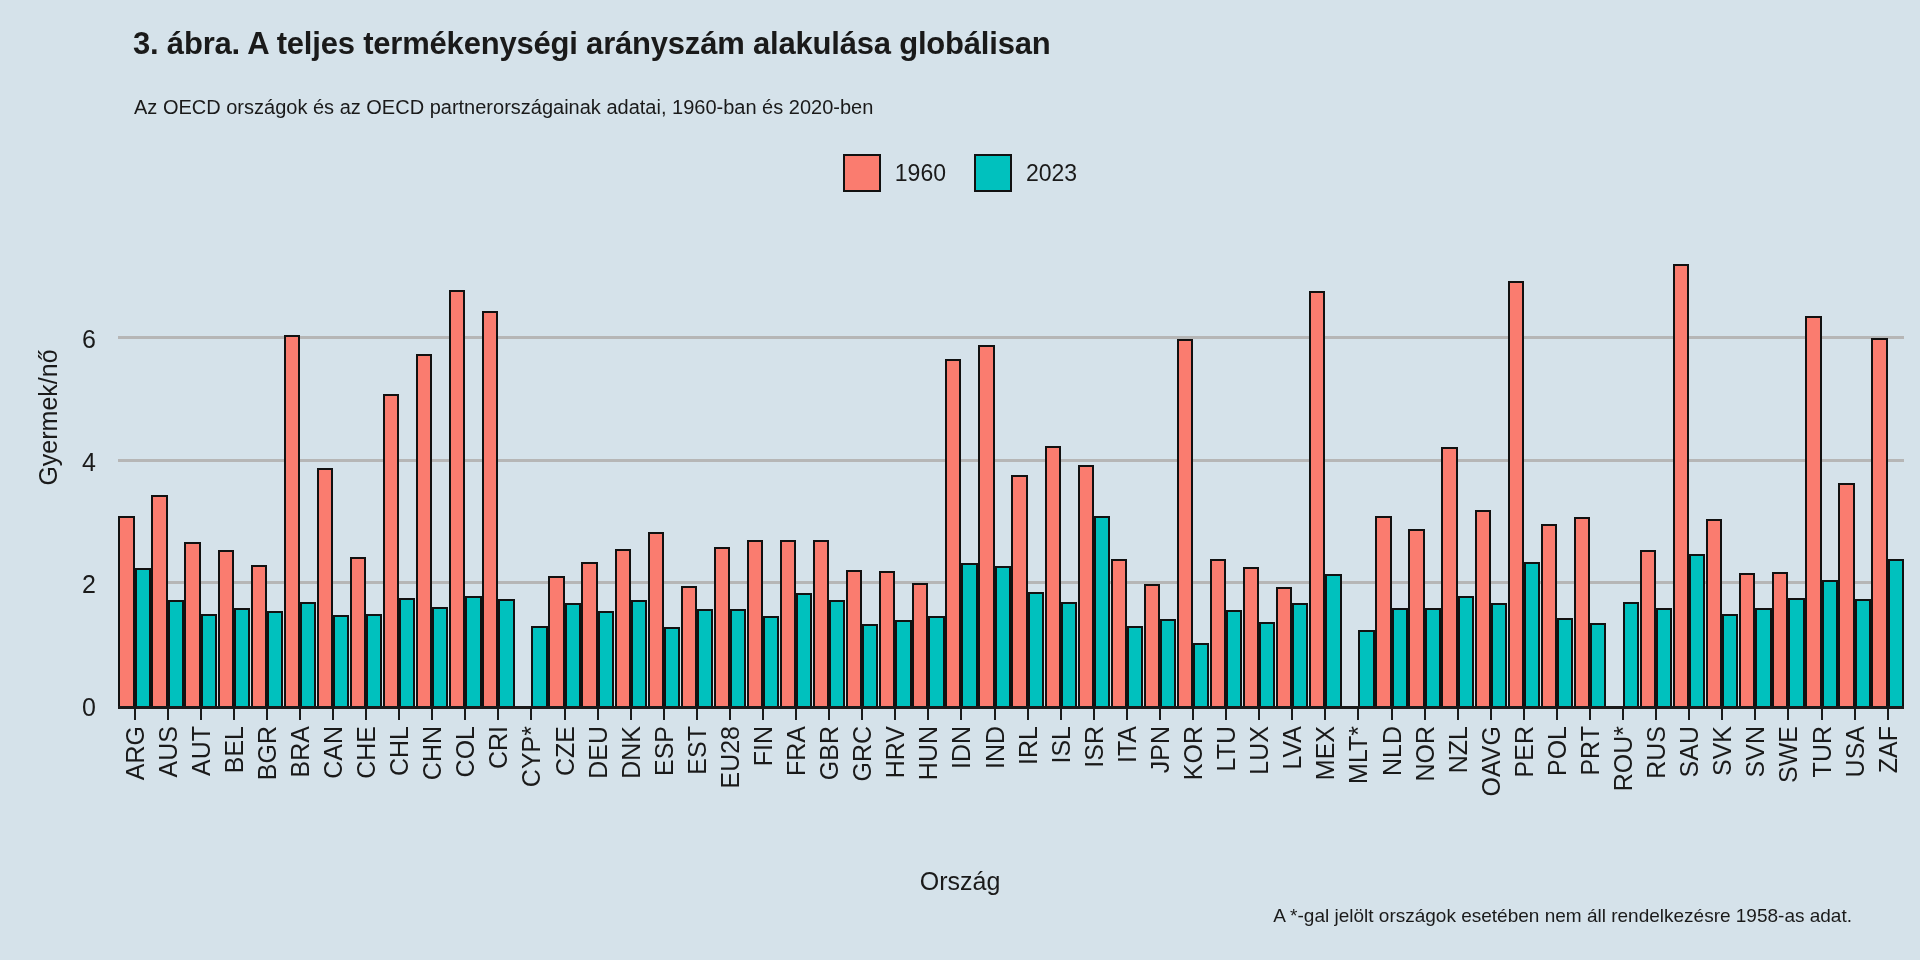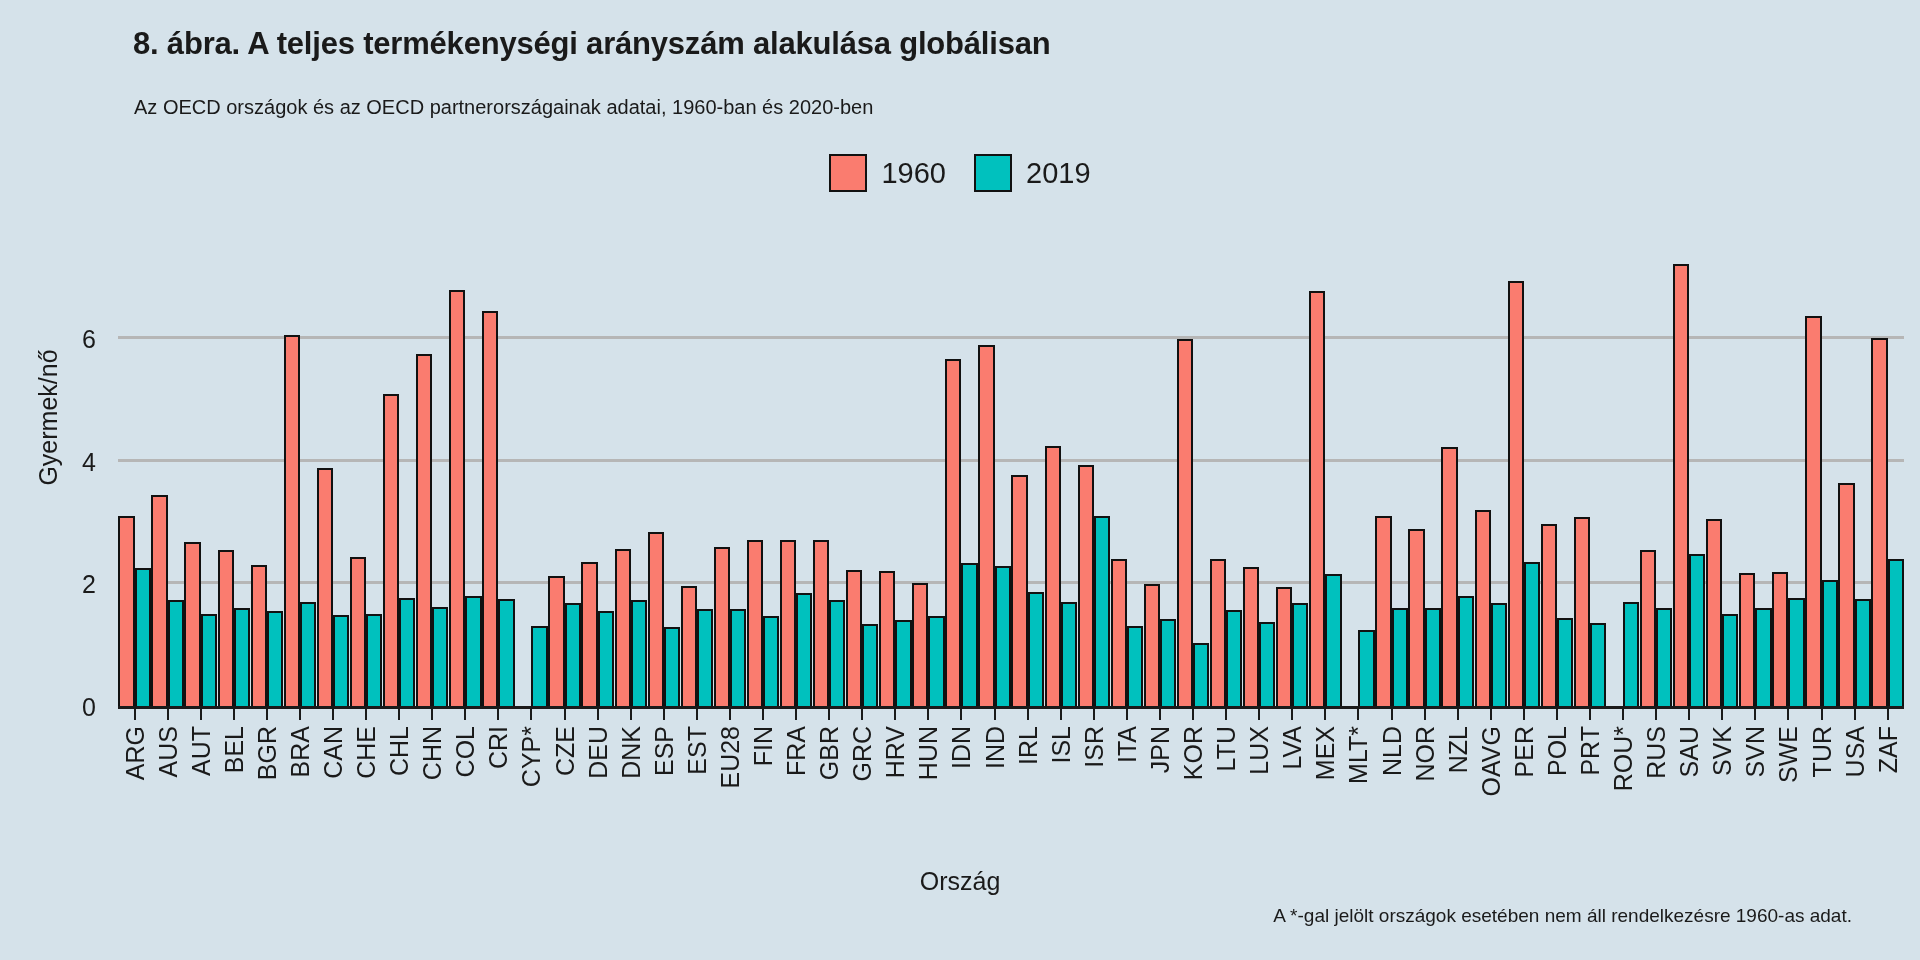--- a/index.html
+++ b/index.html
@@ -22,21 +22,21 @@
     font-size:20px; font-weight:normal; white-space:nowrap;
   }
   #legend {
     position:absolute; left:0; top:154px; width:1920px;
     display:flex; justify-content:center; align-items:center; gap:28px;
   }
   .legend-item { display:flex; align-items:center; gap:14px; }
   .legend-swatch {
     width:38px; height:38px; border:2px solid #111;
   }
-  .legend-label { font-size:29px; }
+  .legend-label { font-size:23px; }
 
   
   #plot-area {
     position:absolute;
     left:118px; top:247px;
     width:1786px; height:460px;
   }
   .gridline {
     position:absolute; left:0; width:100%;
     height:3px; background:#b6b6b6;
@@ -103,31 +103,31 @@
     text-align:center; font-size:25px;
   }
   #footnote {
     position:absolute; right:68px; top:905px;
     font-size:19px; white-space:nowrap;
   }
 </style>
 </head>
 <body>
 
-<div id="fig-title">8. ábra. A teljes termékenységi arányszám alakulása globálisan</div>
+<div id="fig-title">3. ábra. A teljes termékenységi arányszám alakulása globálisan</div>
 <div id="fig-subtitle">Az OECD országok és az OECD partnerországainak adatai, 1960-ban és 2020-ben</div>
 
 <div id="legend">
   <div class="legend-item">
     <span class="legend-swatch" style="background:#fa7c6f"></span>
     <span class="legend-label">1960</span>
   </div>
   <div class="legend-item">
     <span class="legend-swatch" style="background:#00c1be"></span>
-    <span class="legend-label">2019</span>
+    <span class="legend-label">2023</span>
   </div>
 </div>
 
 <div id="y-ticks">
     <div class="ytick-label" style="top: 707px;">0</div>
     <div class="ytick-label" style="top: 584.333px;">2</div>
     <div class="ytick-label" style="top: 461.667px;">4</div>
     <div class="ytick-label" style="top: 339px;">6</div>
   </div>
 <div id="y-axis-title">Gyermek/nő</div>
@@ -681,13 +681,13 @@
       <span>TUR</span>
     </div>
     <div class="xlabel-cell">
       <span>USA</span>
     </div>
     <div class="xlabel-cell">
       <span>ZAF</span>
     </div>
   </div>
 <div id="x-axis-title">Ország</div>
-<div id="footnote">A *-gal jelölt országok esetében nem áll rendelkezésre 1960-as adat.</div>
+<div id="footnote">A *-gal jelölt országok esetében nem áll rendelkezésre 1958-as adat.</div>
 
 </body></html>

